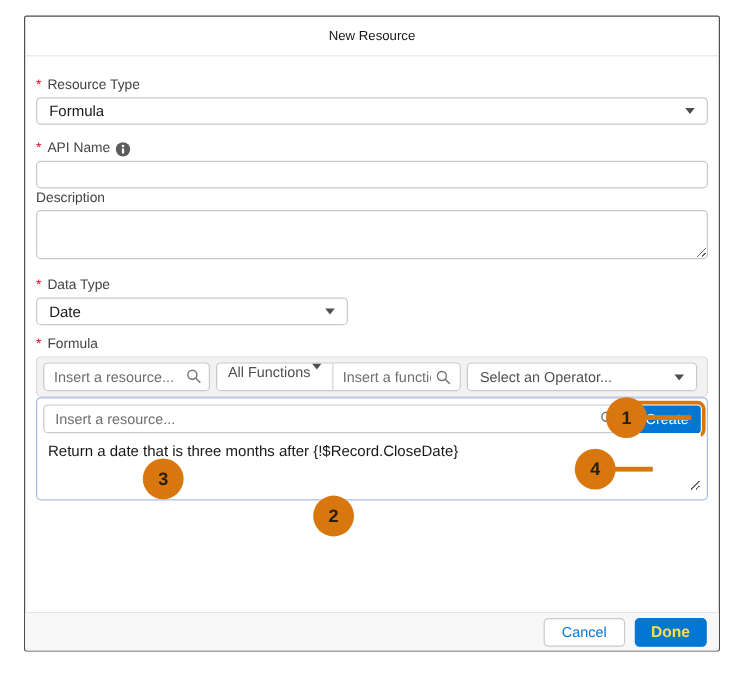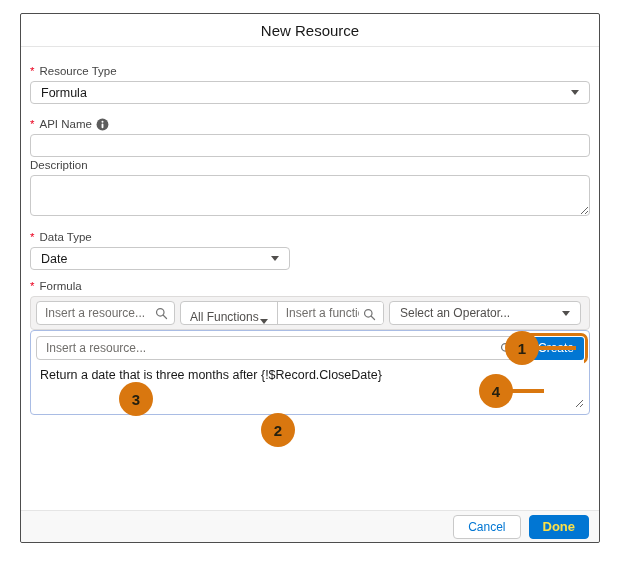--- a/index.html
+++ b/index.html
@@ -8,21 +8,21 @@
     --required-red:#ea001e;
     --ai-panel-border:#a9bce4;
     --einstein-blue:#0d6dce;
   }
   *{box-sizing:border-box;margin:0;padding:0;}
   body{font-family:"Liberation Sans",sans-serif;background:#fff;}
   .page{position:relative;width:621px;height:563px;background:#fff;overflow:hidden;}
   .dialog{position:absolute;left:20px;top:13px;width:580px;height:530px;background:#fff;
     border:1px solid #4d4d4d;border-radius:2px;}
   .dlg-header{height:33px;border-bottom:1px solid #e5e5e5;display:flex;align-items:center;justify-content:center;}
-  .dlg-title{font-size:15px;color:#181818;}
+  .dlg-title{font-size:11px;color:#181818;}
   .dlg-body{padding:0 9px;}
   .field-label{font-size:11.5px;color:#444;margin-bottom:3px;display:flex;align-items:center;gap:4px;line-height:13px;}
   .req{color:var(--required-red);margin-right:1px;}
   .mt-rt{margin-top:18px;}.mt-api{margin-top:14px;}.mt-desc{margin-top:2px;}.mt-dt{margin-top:11px;}.mt-f{margin-top:10px;}
   .select-box{height:23px;border:1px solid #c9c9c9;border-radius:4px;background:#fff;display:flex;
     align-items:center;justify-content:space-between;padding:0 10px;cursor:pointer;}
   .select-box .val{font-size:12.5px;color:#181818;}
   .chev{width:0;height:0;border-left:4px solid transparent;border-right:4px solid transparent;border-top:5px solid #514f4d;}
   .text-input{width:100%;height:23px;border:1px solid #c9c9c9;border-radius:4px;font-size:12.5px;
     font-family:"Liberation Sans",sans-serif;padding:0 8px;color:#181818;outline:none;}
@@ -31,21 +31,21 @@
   .dt-select{width:260px;gap:14px;}
   .info-icon{display:inline-flex;cursor:pointer;}
   
   .f-toolbar{margin-top:2px;height:34px;background:#f3f2f2;border:1px solid #dddbda;border-radius:4px;
     display:flex;align-items:center;gap:5px;padding:0 5px;}
   .tb-search{position:relative;width:139px;height:24px;}
   .tb-search input{width:100%;height:100%;border:1px solid #c9c9c9;border-radius:4px;font-size:12px;
     font-family:"Liberation Sans",sans-serif;padding:0 24px 0 8px;color:#181818;outline:none;}
   .search-glyph{position:absolute;right:7px;top:5px;pointer-events:none;}
   .fn-group{display:flex;width:204px;height:24px;border:1px solid #c9c9c9;border-radius:4px;background:#fff;overflow:hidden;}
-  .fn-filter{display:flex;align-items:flex-end;gap:1px;padding:0 9px;border-right:1px solid #c9c9c9;cursor:pointer;white-space:nowrap;}
+  .fn-filter{display:flex;align-items:flex-start;gap:1px;padding:0 9px;border-right:1px solid #c9c9c9;cursor:pointer;white-space:nowrap;}
   .fn-filter .val{font-size:12px;color:#514f4d;}
   .fn-search{position:relative;flex:1;height:100%;}
   .fn-search input{width:100%;height:100%;border:none;font-size:12px;font-family:"Liberation Sans",sans-serif;
     padding:0 24px 0 8px;color:#181818;outline:none;}
   .op-select{width:192px;height:24px;}
   .op-select .val{font-size:12px;color:#514f4d;}
   
   .f-editor{position:relative;}
   .f-editor textarea{display:block;width:100%;height:54px;border:1px solid #ececec;border-top:none;
     font-size:12.5px;padding:8px;color:#181818;resize:vertical;background:#fff;}

